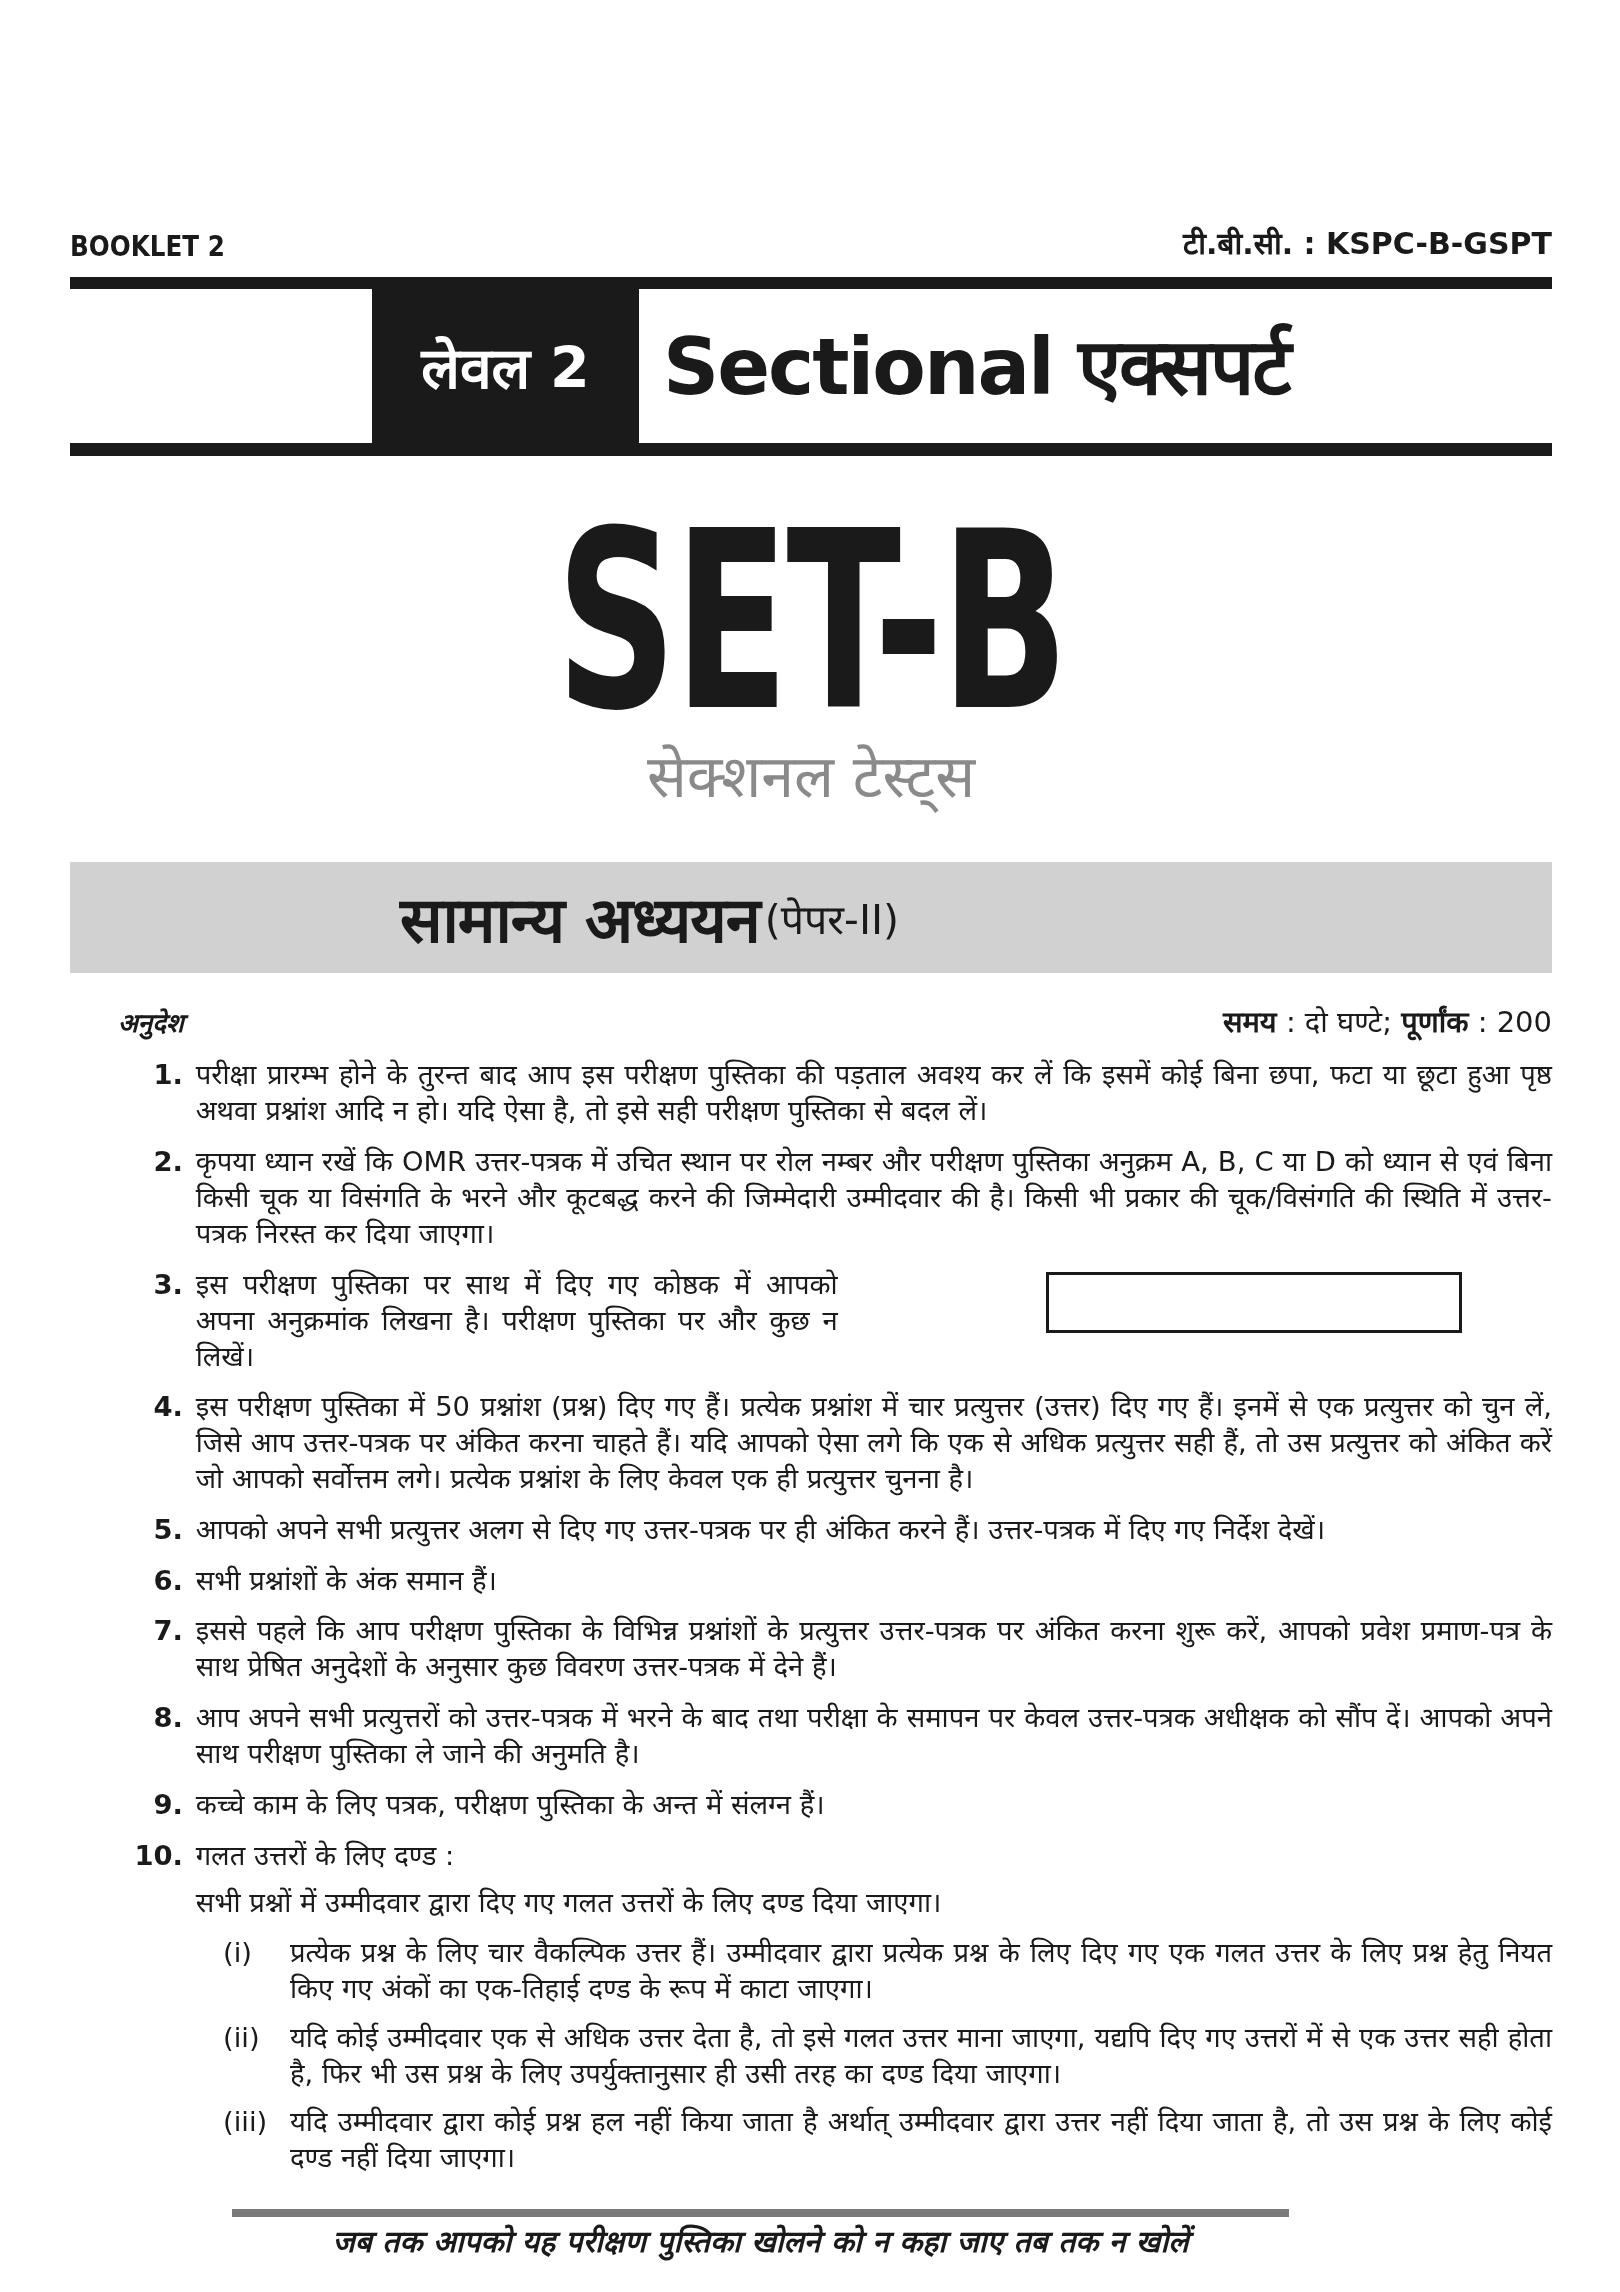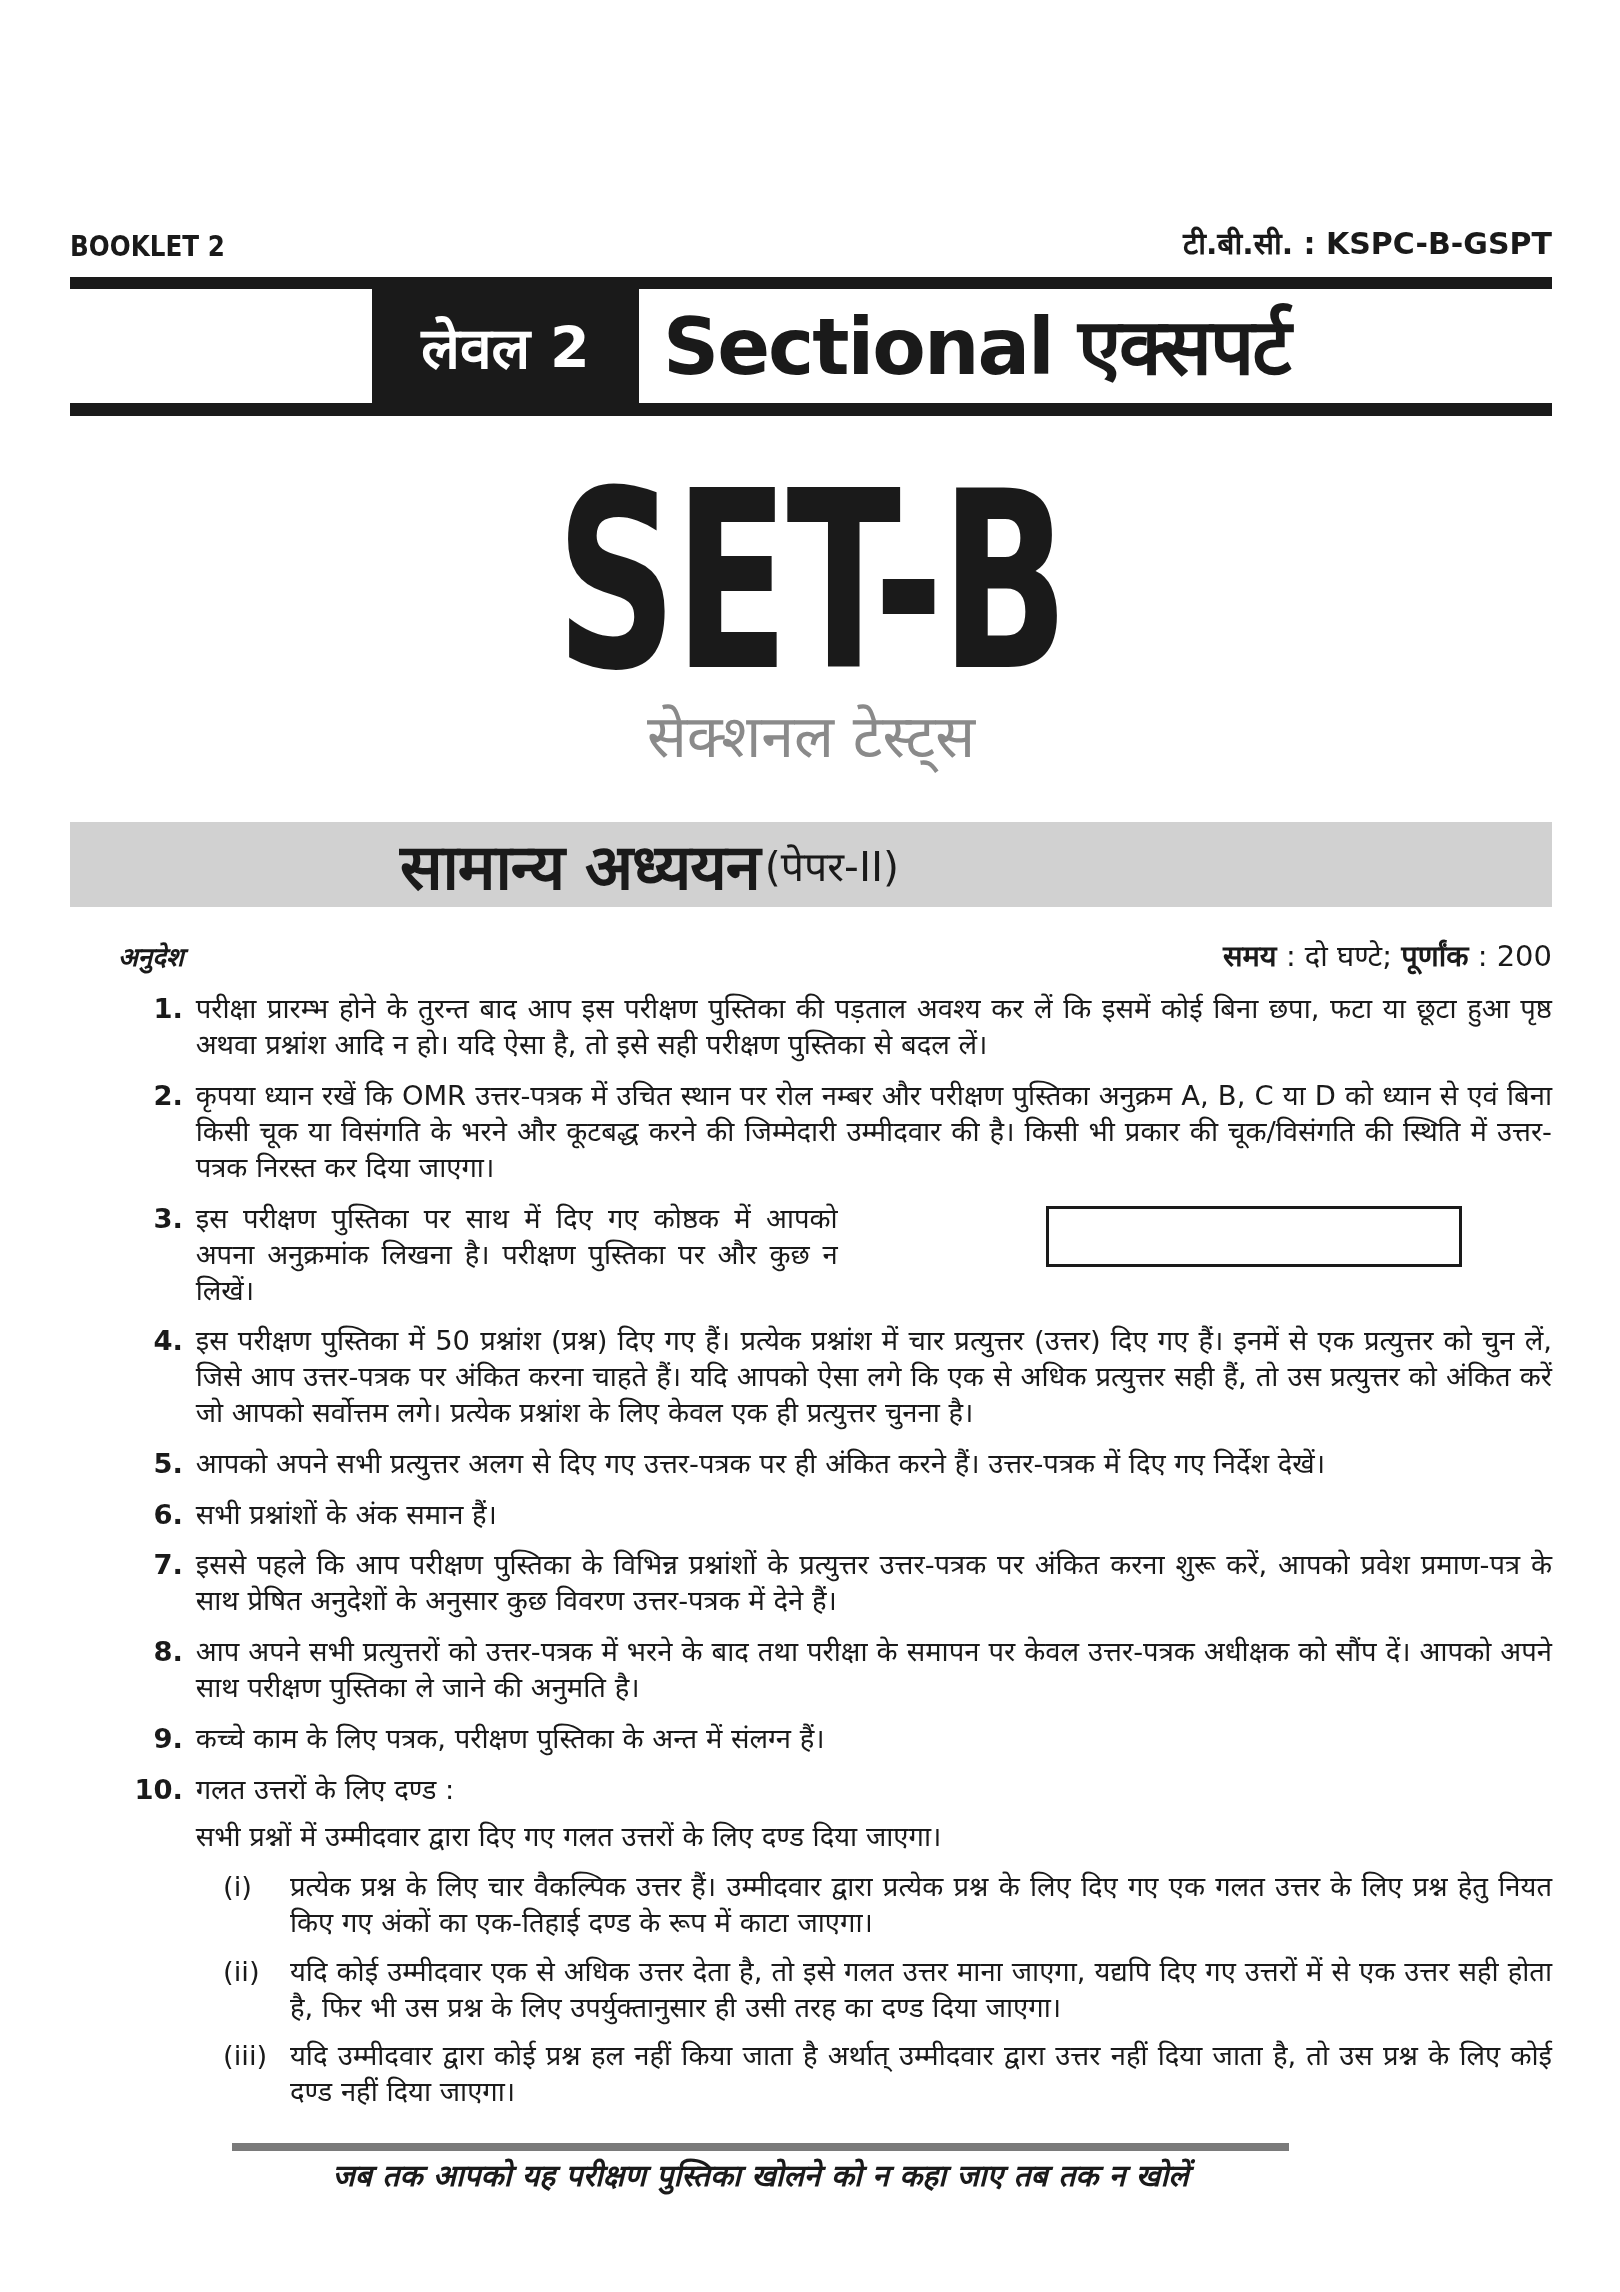--- a/index.html
+++ b/index.html
@@ -18,21 +18,21 @@
     padding-top: 222px;
     display: flex; justify-content: space-between; align-items: flex-end; gap: 16px;
   }
   .booklet-label {
     font-size: 28px; font-weight: bold; letter-spacing: 0px;
     transform: scaleX(0.88); transform-origin: left bottom; display: inline-block;
   }
   .tbc-code { font-size: 30px; font-weight: bold; }
 
   
-  .level-banner { position: relative; height: 139px; margin-top: 13.7px; }
+  .level-banner { position: relative; height: 179px; margin-top: 13.7px; }
   .banner-bar { position: absolute; left: 0; right: 0; height: 12.7px; background: #1a1a1a; }
   .banner-bar.top { top: 0; }
   .banner-bar.bottom { bottom: 0; }
   .level-box {
     position: absolute; left: 302px; top: 0; bottom: 0; width: 267px;
     background: #1a1a1a; color: #ffffff;
     display: flex; align-items: center; justify-content: center;
   }
   .level-box span { font-size: 57px; font-weight: bold; }
   .series-label {
@@ -49,21 +49,21 @@
     white-space: nowrap;
   }
   .set-subtitle {
     margin-top: 13.7px; text-align: center;
     font-size: 59px; font-weight: normal; color: #8a8a8a;
     height: 84px; line-height: 84px;
   }
 
   
   .subject-banner {
-    margin-top: 43px; height: 85px; background: #d1d1d1;
+    margin-top: 43px; height: 111px; background: #d1d1d1;
     display: flex; align-items: center; justify-content: center;
     padding-right: 323px; gap: 5px;
   }
   .subject-banner .subject { font-size: 63px; font-weight: bold; letter-spacing: -1px; }
   .subject-banner .paper { font-size: 41px; font-weight: normal; }
 
   
   .inst-header {
     margin-top: 27.4px;
     display: flex; justify-content: space-between; align-items: baseline;

